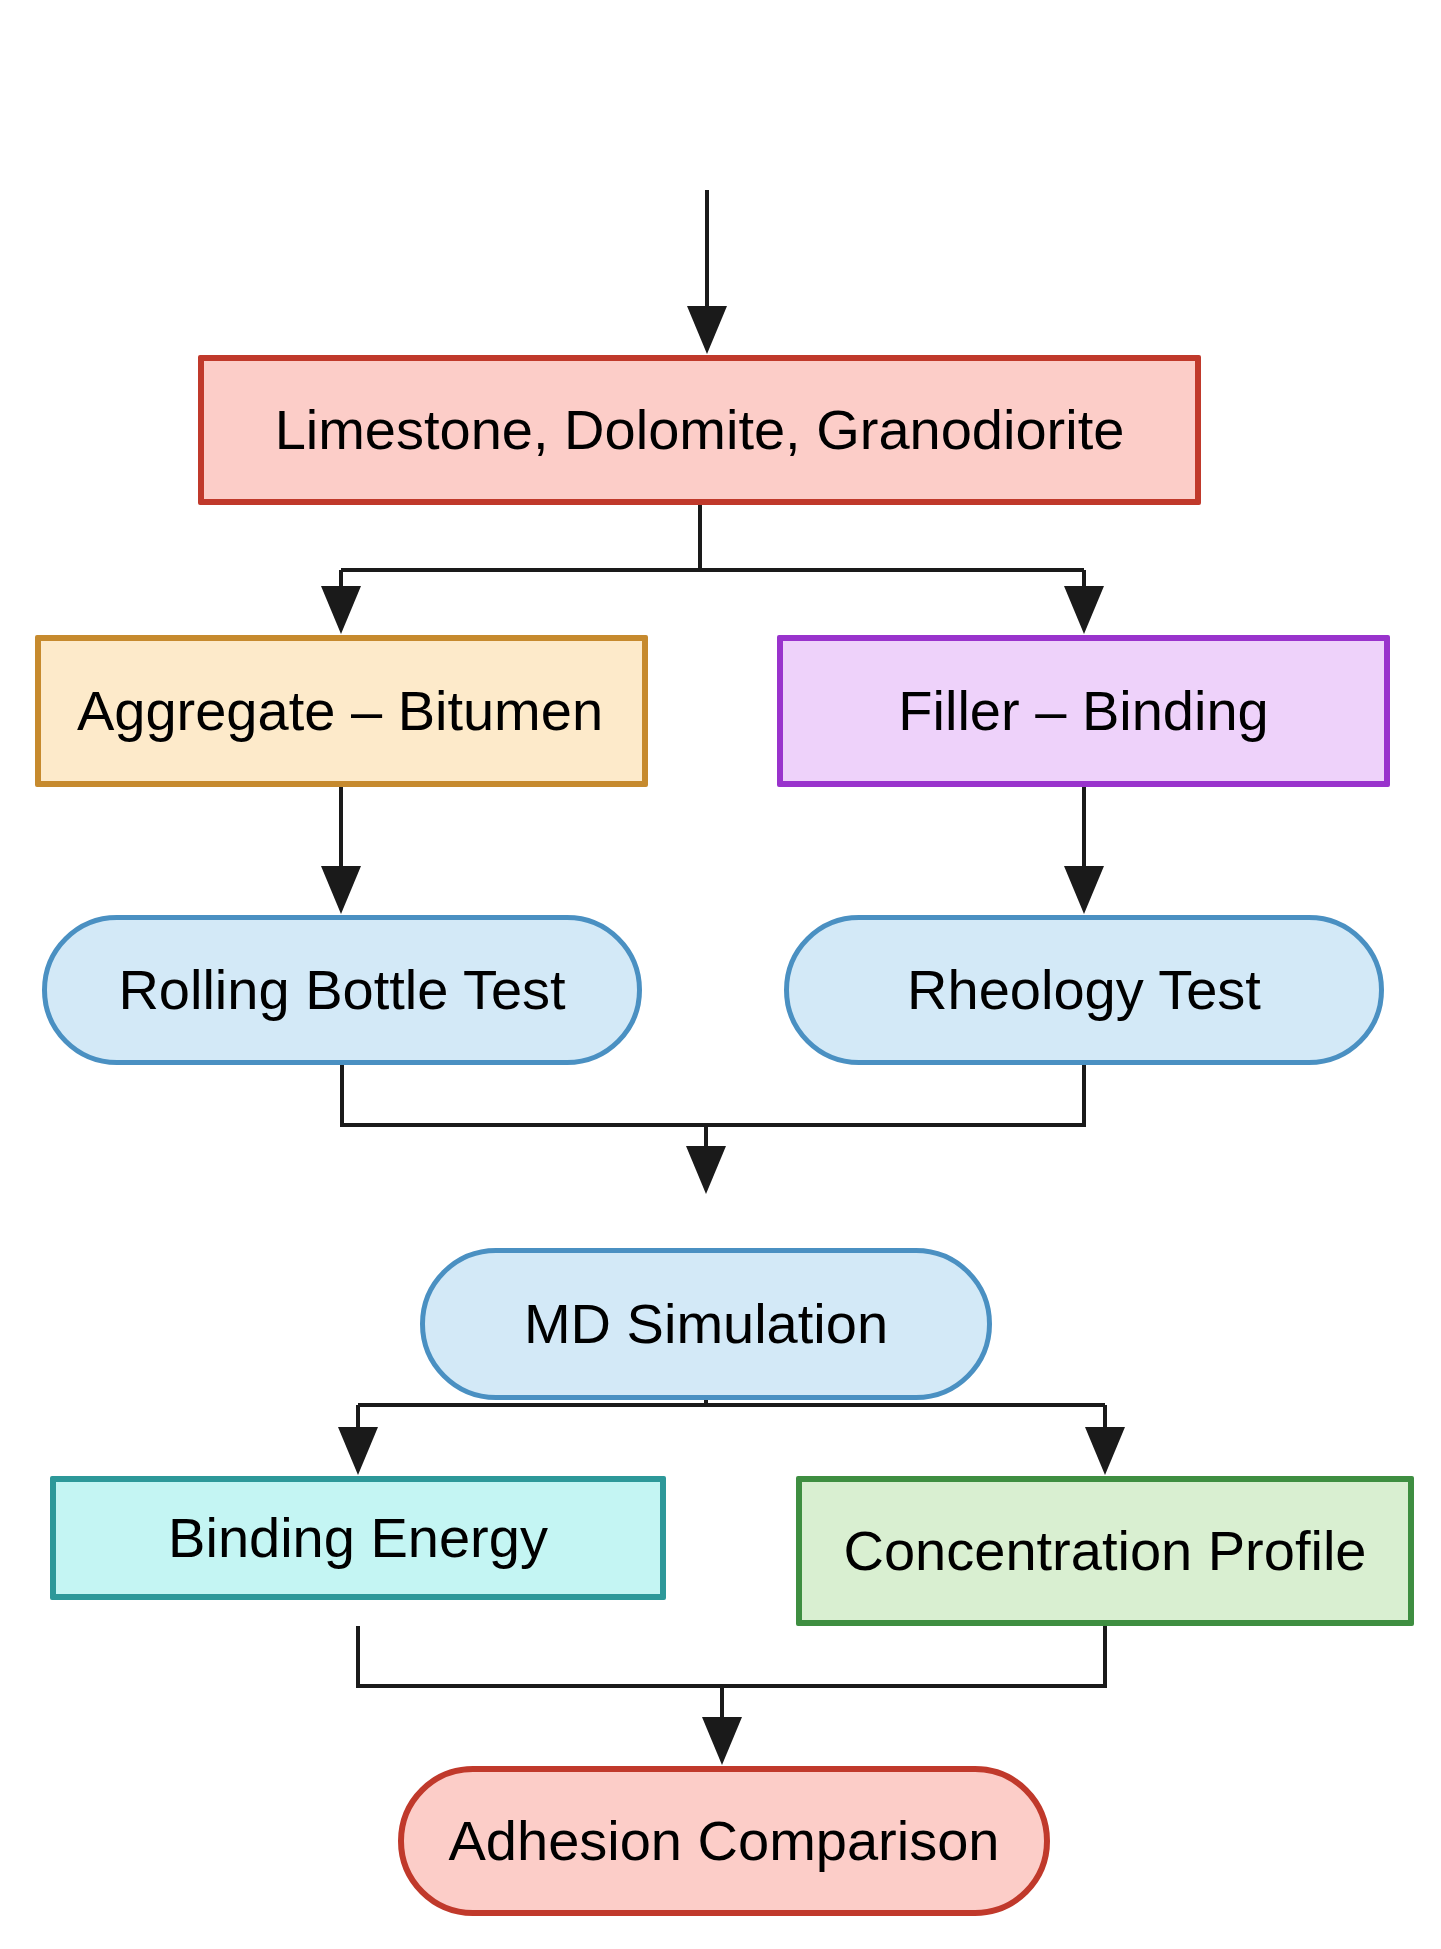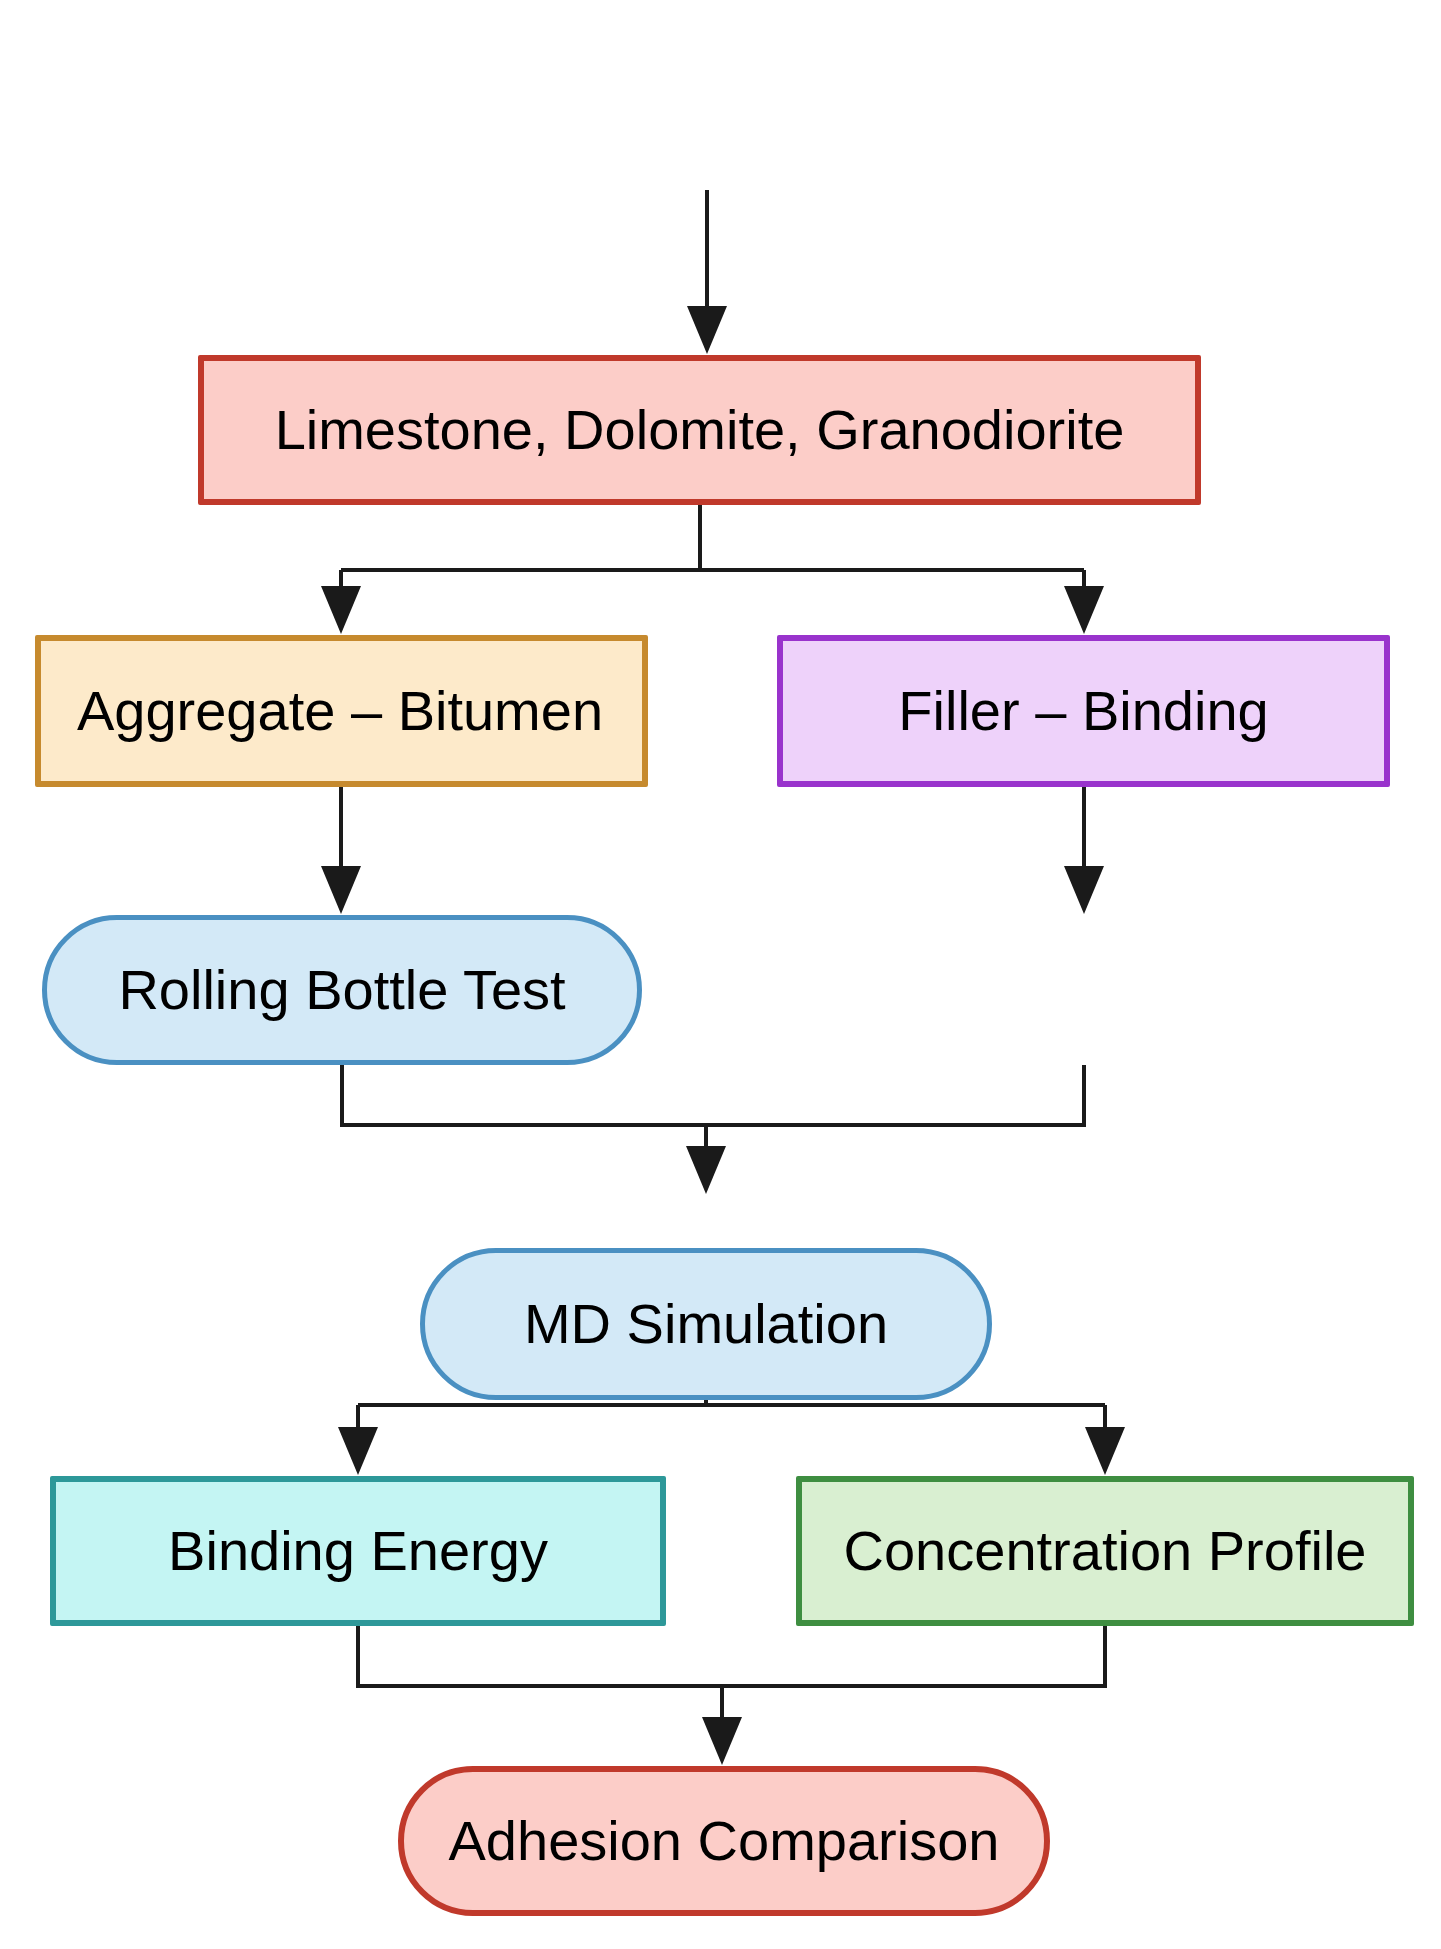--- a/index.html
+++ b/index.html
@@ -104,22 +104,23 @@
 
 
   <div class="node rect red" style="left:198px; top:355px; width:1003px; height:150px;">Limestone, Dolomite, Granodiorite</div>
 
   <div class="node rect orange" style="left:35px; top:635px; width:613px; height:152px;padding-left:11px;">Aggregate – Bitumen</div>
 
   <div class="node rect purple" style="left:777px; top:635px; width:613px; height:152px;">Filler – Binding</div>
 
   <div class="node stadium blue" style="left:42px; top:915px; width:600px; height:150px;">Rolling Bottle Test</div>
 
+  <div class="node stadium blue" style="left:784px; top:915px; width:600px; height:150px;">Rheology Test</div>
 
   <div class="node stadium blue" style="left:420px; top:1248px; width:572px; height:152px;">MD Simulation</div>
 
-  <div class="node rect cyan" style="left:50px; top:1476px; width:616px; height:150px;">Binding Energy</div>
+  <div class="node rect cyan" style="left:50px; top:1476px; width:616px; height:124px;">Binding Energy</div>
 
   <div class="node rect green" style="left:796px; top:1476px; width:618px; height:150px;">Concentration Profile</div>
 
   <div class="node stadium red" style="left:398px; top:1766px; width:652px; height:150px;">Adhesion Comparison</div>
 
 </div>
 
 </body></html>

